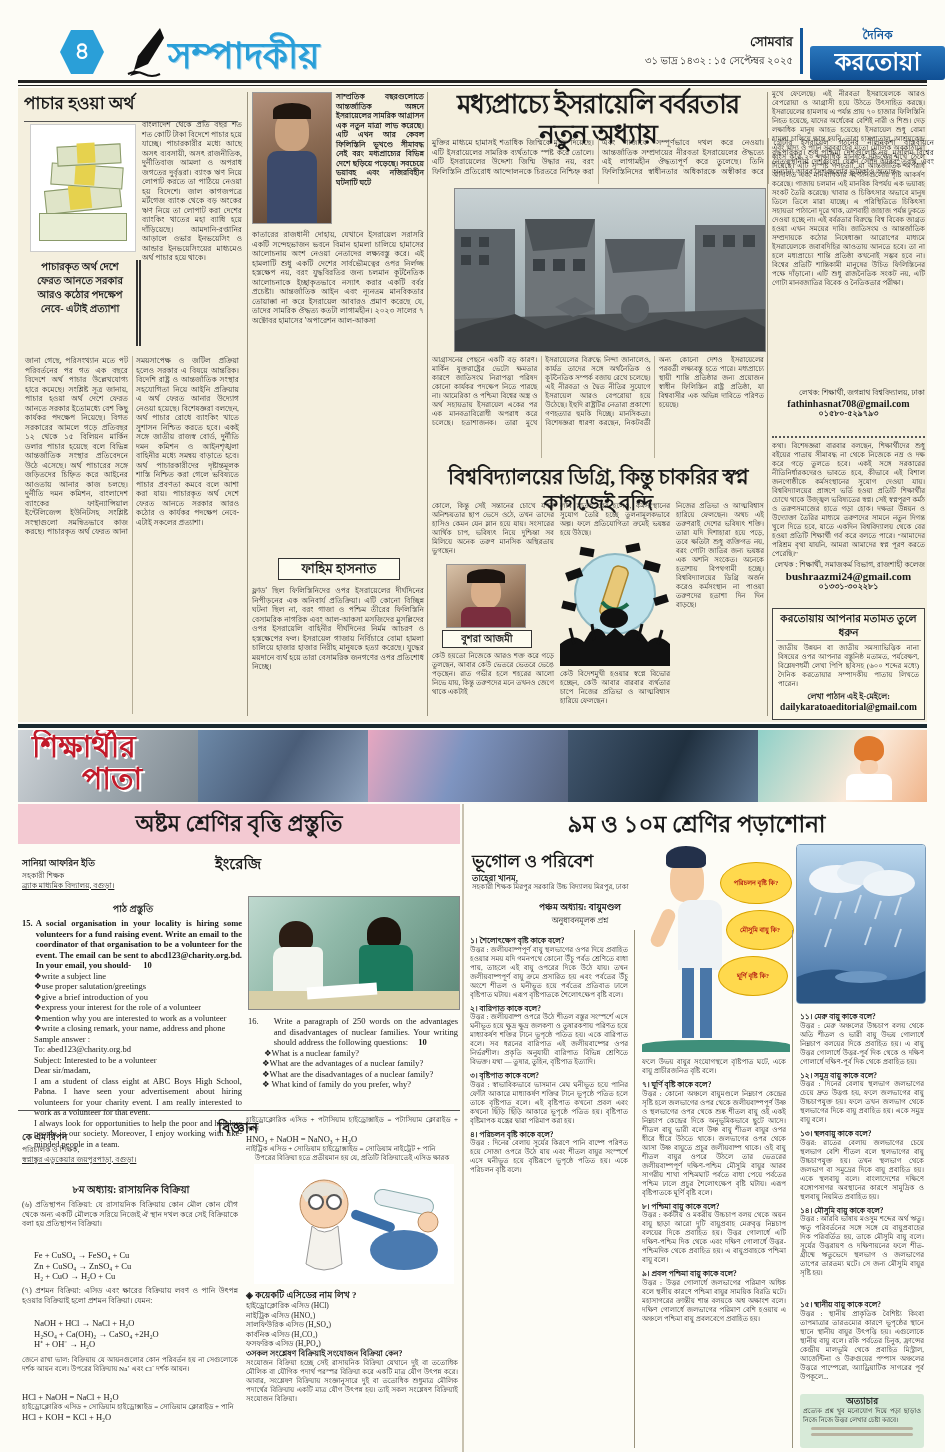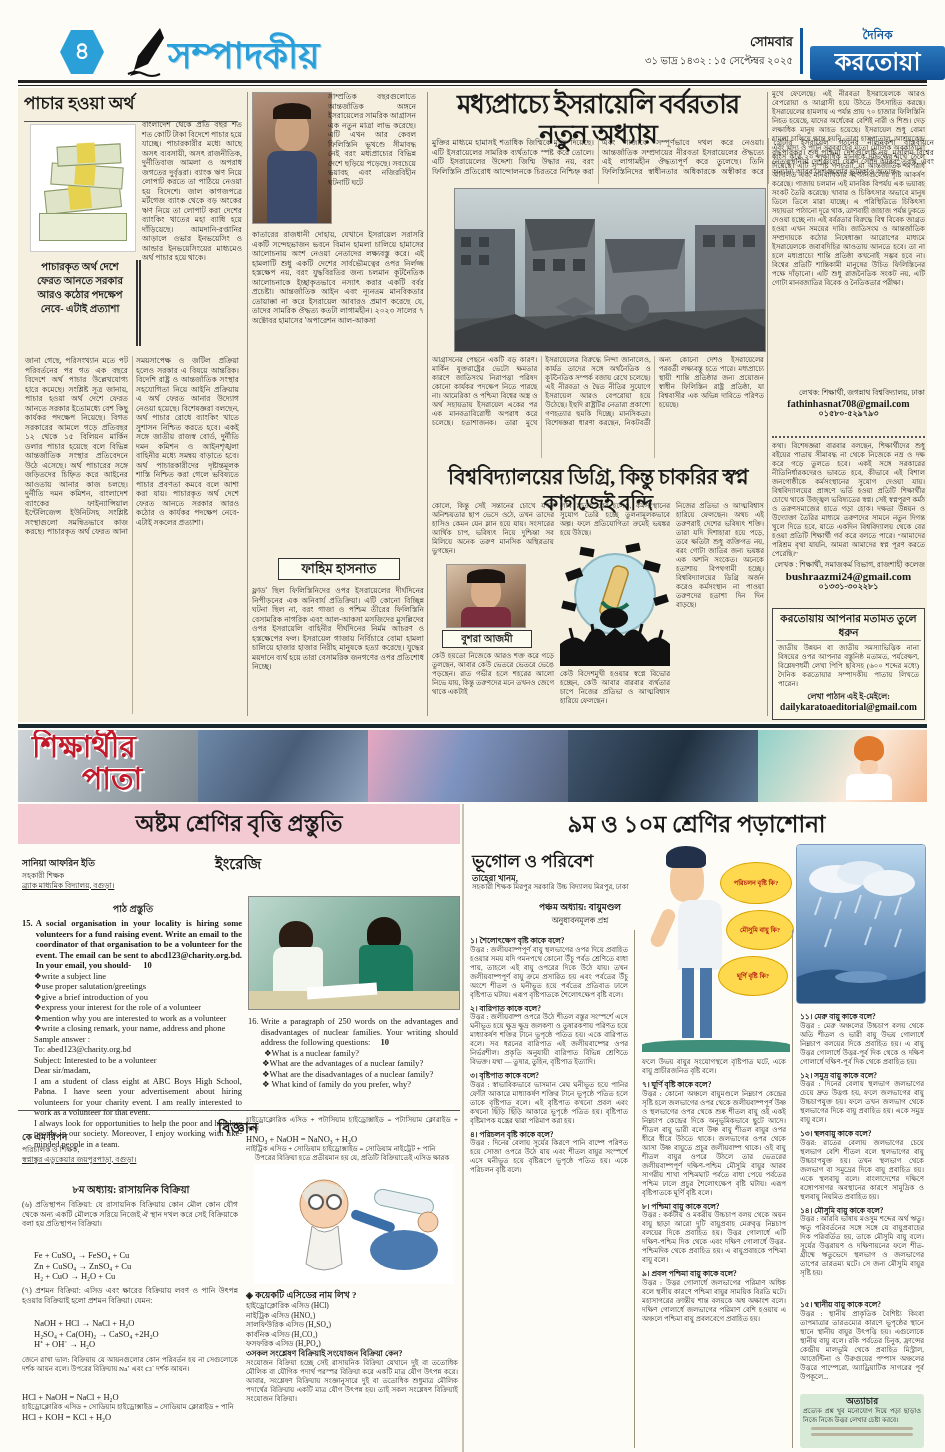--- a/index.html
+++ b/index.html
@@ -83,21 +83,21 @@
         </div>
       </div>
     </div>
 
     <div class="abs" style="left:234px;top:2px;width:172px;height:628px;">
       <div class="abs" style="left:0px;top:2px;width:78px;height:130px;background:linear-gradient(160deg,#b3907a 0%,#8a6a52 45%,#5d4534 100%);border:1px solid #999;">
         <div class="abs" style="left:22px;top:18px;width:34px;height:40px;background:#caa27f;border-radius:45% 45% 40% 40%;"></div>
         <div class="abs" style="left:20px;top:10px;width:38px;height:16px;background:#20160f;border-radius:50% 50% 0 0;"></div>
         <div class="abs" style="left:14px;top:58px;width:50px;height:72px;background:#3c4a6b;border-radius:10px 10px 0 0;"></div>
       </div>
-      <div class="abs j t75" style="left:76px;top:2px;width:88px;height:132px;">সাম্প্রতিক বছরগুলোতে আন্তর্জাতিক অঙ্গনে ইসরায়েলের সামরিক আগ্রাসন এক নতুন মাত্রা লাভ করেছে। এটি এখন আর কেবল ফিলিস্তিনি ভূখণ্ডে সীমাবদ্ধ নেই বরং মধ্যপ্রাচ্যের বিভিন্ন দেশে ছড়িয়ে পড়েছে। সবচেয়ে ভয়াবহ এবং নজিরবিহীন ঘটনাটি ঘটে</div>
+      <div class="abs j t75" style="left:84px;top:2px;width:88px;height:132px;font-weight:bold;">সাম্প্রতিক বছরগুলোতে আন্তর্জাতিক অঙ্গনে ইসরায়েলের সামরিক আগ্রাসন এক নতুন মাত্রা লাভ করেছে। এটি এখন আর কেবল ফিলিস্তিনি ভূখণ্ডে সীমাবদ্ধ নেই বরং মধ্যপ্রাচ্যের বিভিন্ন দেশে ছড়িয়ে পড়েছে। সবচেয়ে ভয়াবহ এবং নজিরবিহীন ঘটনাটি ঘটে</div>
       <div class="abs j t75" style="left:0px;top:140px;width:172px;height:322px;">কাতারের রাজধানী দোহায়, যেখানে ইসরায়েল সরাসরি একটি সন্দেহভাজন ভবনে বিমান হামলা চালিয়ে হামাসের আলোচনায় অংশ নেওয়া নেতাদের লক্ষ্যবস্তু করে। এই হামলাটি শুধু একটি দেশের সার্বভৌমত্বের ওপর নির্লজ্জ হস্তক্ষেপ নয়, বরং যুদ্ধবিরতির জন্য চলমান কূটনৈতিক আলোচনাকে ইচ্ছাকৃতভাবে নস্যাৎ করার একটি বর্বর প্রচেষ্টা। আন্তর্জাতিক আইন এবং ন্যূনতম মানবিকতার তোয়াক্কা না করে ইসরায়েল আবারও প্রমাণ করেছে যে, তাদের সামরিক ঔদ্ধত্য কতটা লাগামহীন। ২০২৩ সালের ৭ অক্টোবর হামাসের 'অপারেশন আল-আকসা</div>
       <div class="abs namebox" style="left:26px;top:468px;width:120px;height:20px;font-size:13px;line-height:20px;">ফাহিম হাসনাত</div>
       <div class="abs j t75" style="left:0px;top:496px;width:172px;height:132px;">ফ্লাড' ছিল ফিলিস্তিনিদের ওপর ইসরায়েলের দীর্ঘদিনের নিপীড়নের এক অনিবার্য প্রতিক্রিয়া। এটি কোনো বিচ্ছিন্ন ঘটনা ছিল না, বরং গাজা ও পশ্চিম তীরের ফিলিস্তিনি বেসামরিক নাগরিক এবং আল-আকসা মসজিদের মুসল্লিদের ওপর ইসরায়েলি বাহিনীর দীর্ঘদিনের নির্মম আচরণ ও হস্তক্ষেপের ফল। ইসরায়েল গাজায় নির্বিচারে বোমা হামলা চালিয়ে হাজার হাজার নিরীহ মানুষকে হত্যা করেছে। যুদ্ধের ময়দানে ব্যর্থ হয়ে তারা বেসামরিক জনগণের ওপর প্রতিশোধ নিচ্ছে।</div>
     </div>
 
     <div class="abs" style="left:414px;top:0px;width:332px;height:630px;">
       <div class="abs b c" style="left:0px;top:2px;width:332px;font-size:26px;line-height:30px;letter-spacing:-1px;">মধ্যপ্রাচ্যে ইসরায়েলি বর্বরতার নতুন অধ্যায়</div>
       <div class="abs" style="left:0px;top:50px;width:332px;height:46px;">
         <div class="colrule2 j t75" style="height:46px;">
           <span>মুক্তির মাধ্যমে হামাসই শতাধিক জিম্মিকে মুক্তি দিয়েছে। এটি ইসরায়েলের সামরিক ব্যর্থতাকে স্পষ্ট করে তোলে। এটি ইসরায়েলের উদ্দেশ্য জিম্মি উদ্ধার নয়, বরং ফিলিস্তিনি প্রতিরোধ আন্দোলনকে চিরতরে নিশ্চিহ্ন করা এবং গাজাকে সম্পূর্ণভাবে দখল করে নেওয়া। আন্তর্জাতিক সম্প্রদায়ের নীরবতা ইসরায়েলের ঔদ্ধত্যে এই লাগামহীন</span>
@@ -259,21 +259,21 @@
     <div class="abs" style="left:230px;top:92px;width:210px;height:112px;border:1px solid #888;background:linear-gradient(130deg,#bfd9cf,#8fb8a8 40%,#5d8878);">
       <div class="abs" style="left:30px;top:24px;width:34px;height:30px;background:#2b1d14;border-radius:50% 50% 30% 30%;"></div>
       <div class="abs" style="left:24px;top:50px;width:50px;height:62px;background:#f4f6f0;border-radius:10px 6px 0 0;"></div>
       <div class="abs" style="left:118px;top:20px;width:34px;height:32px;background:#1d140d;border-radius:50% 50% 30% 30%;"></div>
       <div class="abs" style="left:110px;top:48px;width:54px;height:64px;background:#1c7a5e;border-radius:6px 10px 0 0;"></div>
       <div class="abs" style="left:0px;top:94px;width:210px;height:18px;background:#d8cfa8;"></div>
       <div class="abs" style="left:58px;top:88px;width:70px;height:12px;background:#fff;transform:rotate(-4deg);"></div>
     </div>
 
     <div class="abs" style="left:230px;top:212px;width:210px;">
-      <div style="display:flex;gap:2px;">
+      <div style="display:flex;gap:15px;">
         <span class="t85">16.</span>
         <span class="t85 j" style="flex:1;">
           <span>Write a paragraph of 250 words on the advantages and disadvantages of nuclear families.</span>
           <span>Your writing should address the following questions:</span>
           <span class="b" style="margin-left:8px;">10</span>
         </span>
       </div>
       <div class="t85" style="margin-left:16px;">❖What is a nuclear family?</div>
       <div class="t85" style="margin-left:14px;">❖What are the advantages of a nuclear family?</div>
       <div class="t85" style="margin-left:14px;">❖What are the disadvantages of a nuclear family?</div>

